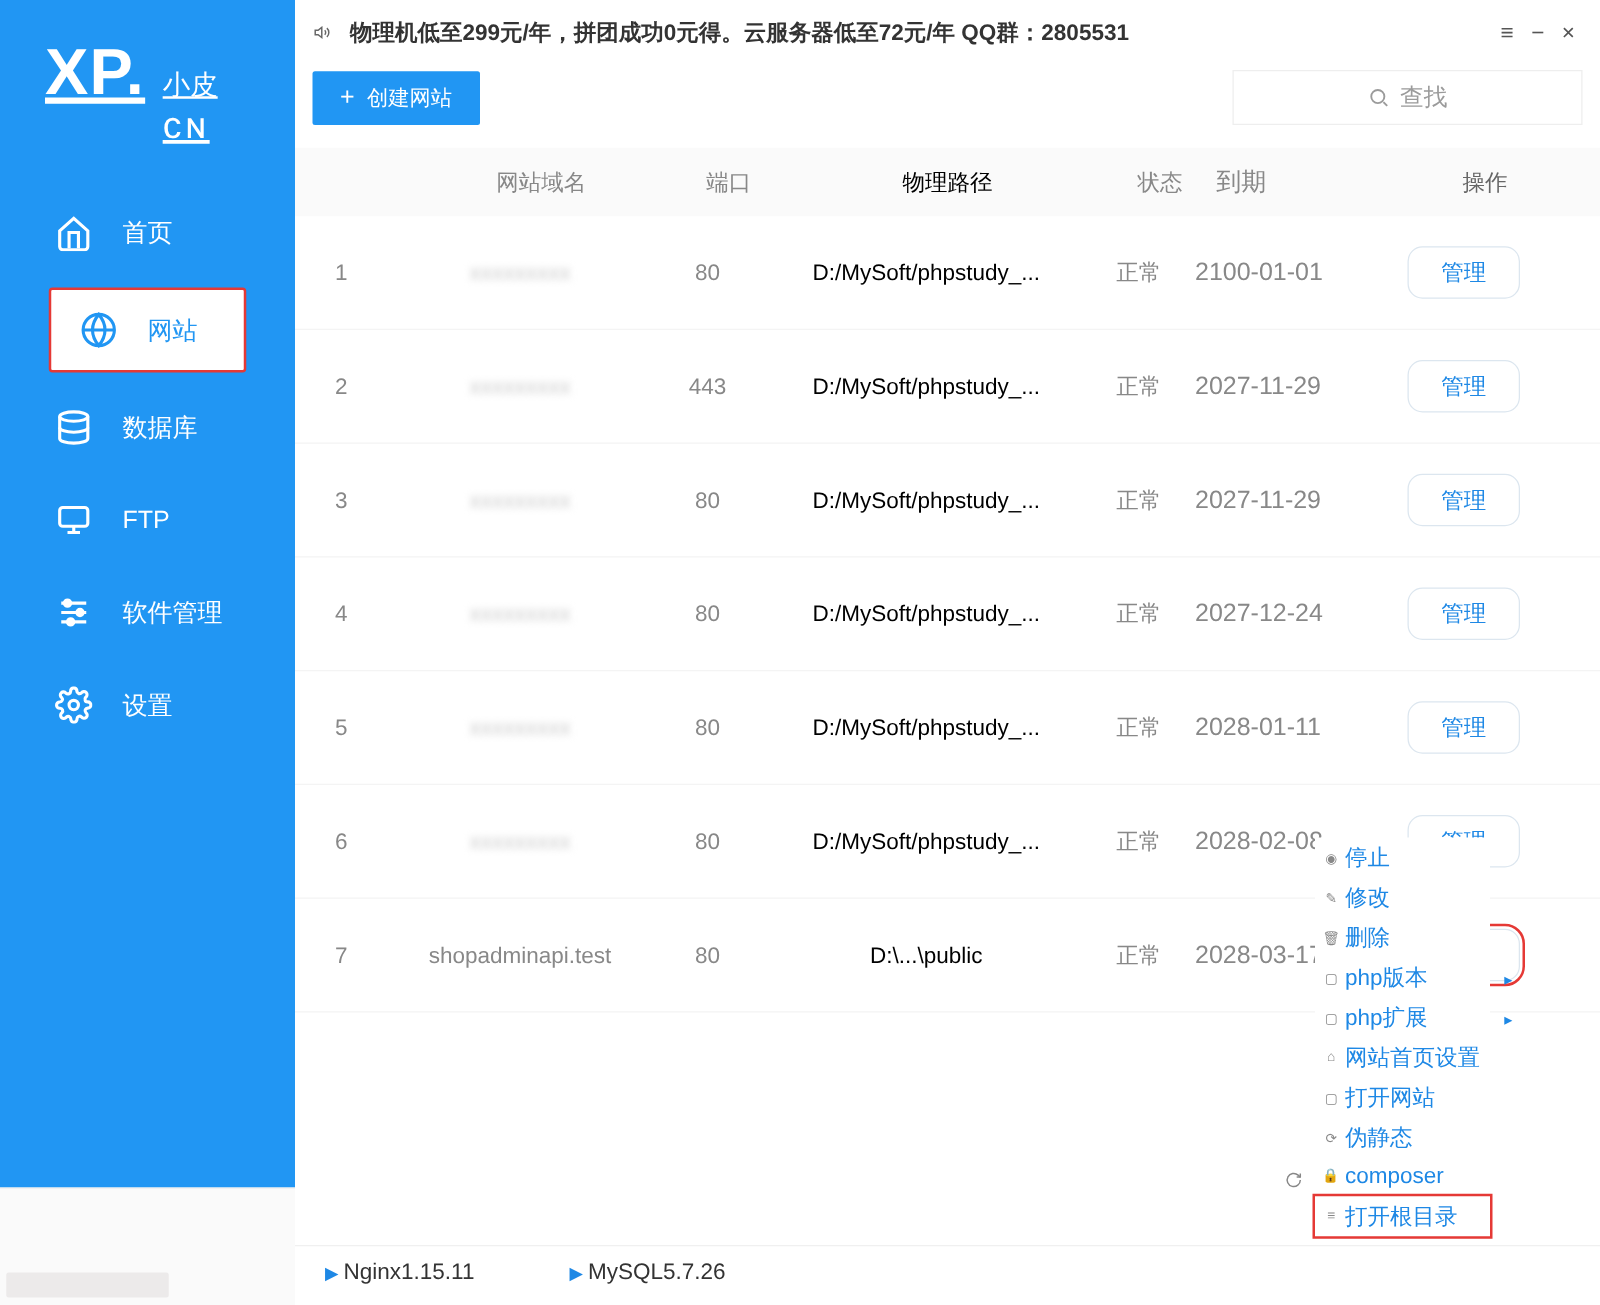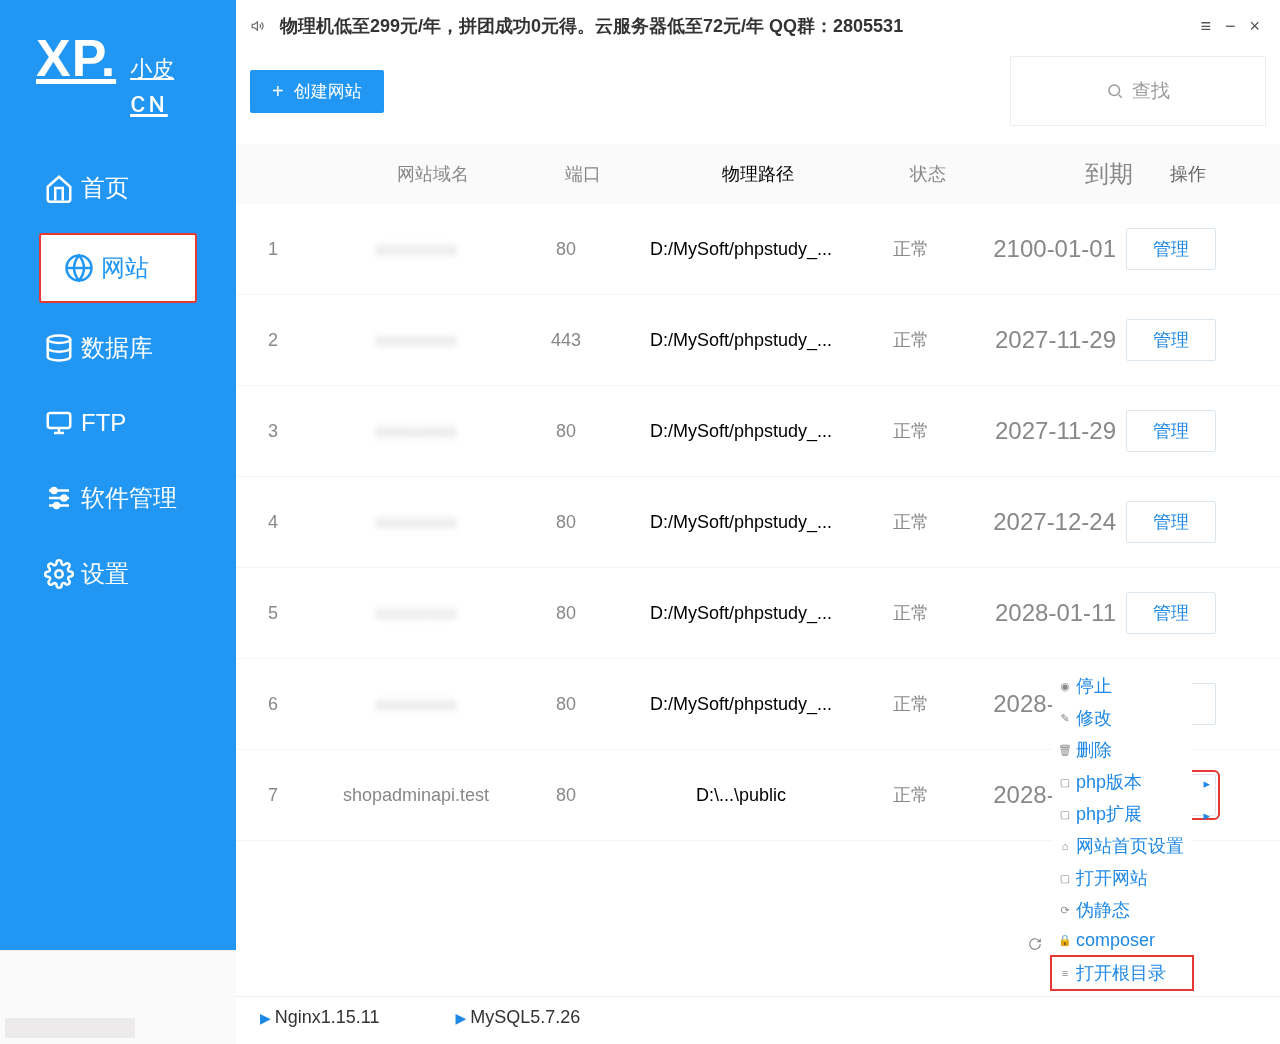--- a/index.html
+++ b/index.html
@@ -9,54 +9,54 @@
     
     
     .sidebar { width: 300px; background: #2196f3; color: #fff; display: flex; flex-direction: column; padding-top: 10px; }
     .logo { padding: 18px 24px 30px 36px; display: flex; align-items: baseline; gap: 14px; text-decoration: underline; }
     .logo-xp { font-size: 52px; font-weight: 700; letter-spacing: 1px; }
     .logo-side { display: flex; flex-direction: column; line-height: 1.25; justify-content: center; }
     .logo-cn-top { font-size: 22px; font-weight: 500; }
     .logo-cn { font-size: 30px; font-weight: 400; letter-spacing: 3px; }
     
     .nav { display: flex; flex-direction: column; }
-    .nav-item { display: flex; align-items: center; gap: 7px; padding: 22px 44px; font-size: 24px; cursor: pointer; position: relative; }
+    .nav-item { display: flex; align-items: center; gap: 24px; padding: 22px 44px; font-size: 20px; cursor: pointer; position: relative; }
     .nav-item.active { background: #ffffff; color: #2196f3; margin: 8px 40px; padding: 18px 24px; border-radius: 2px; outline: 2px solid #e53935; outline-offset: -1px; }
     .nav-item .icon { width: 30px; height: 30px; display: flex; align-items: center; justify-content: center; flex-shrink: 0; }
     
     
     .main { flex: 1; background: #fff; display: flex; flex-direction: column; position: relative; }
     
     .topbar { display: flex; align-items: center; padding: 14px 20px 6px 14px; gap: 14px; }
     .speaker-icon { width: 16px; height: 16px; display: flex; align-items: center; justify-content: center; color: #666; }
     .promo-text { font-size: 18px; font-weight: 600; color: #333; flex: 1; }
     .win-controls { display: flex; gap: 14px; align-items: center; color: #555; }
     .win-controls span { cursor: pointer; font-size: 18px; }
     
     .toolbar { display: flex; align-items: center; padding: 12px 14px 18px 14px; gap: 14px; }
     .btn-create { background: #2196f3; color: #fff; border: none; padding: 10px 22px; font-size: 17px; display: flex; align-items: center; gap: 10px; cursor: pointer; border-radius: 2px; }
     .btn-create .plus { font-size: 20px; line-height: 1; }
     .toolbar-spacer { flex: 1; }
-    .search-box { display: flex; align-items: center; gap: 8px; color: #9b9b9b; font-size: 19px; padding: 21px 20px; border: 1px solid #eee; width: 256px; justify-content: center; }
+    .search-box { display: flex; align-items: center; gap: 8px; color: #9b9b9b; font-size: 19px; padding: 8px 20px; border: 1px solid #eee; width: 280px; justify-content: center; }
     
     
     .table-wrap { flex: 1; overflow: hidden; }
     .thead { display: flex; background: #fafafa; color: #666; font-size: 18px; padding: 14px 37px; align-items: center; }
     .row { display: flex; align-items: center; padding: 24px 20px; border-bottom: 1px solid #f4f4f4; }
     .col-idx { width: 60px; text-align: left; color: #888; font-size: 18px; padding-left: 12px;}
     .col-domain { width: 200px; text-align: center; font-size: 18px; color: #888;}
     .col-port { width: 100px; text-align: center; font-size: 18px; color: #888;}
     .col-path { width: 250px; text-align: center; font-size: 18px; color: #000000; white-space: nowrap; overflow: hidden; text-overflow: ellipsis;}
     .col-status { width: 90px; text-align: center; font-size: 18px; color: #888;}
-    .col-expire { width: 160px; text-align: right; font-size: 24px; color: #888;}
+    .col-expire { width: 160px; text-align: left; font-size: 20px; color: #888;}
     .col-ops { width: 110px; text-align: center;}
     
     .blur-text { color: #ccc; filter: blur(3px); user-select: none;}
     
-    .btn-manage { border: 1px solid #dce6ef; color: #1e88e5; background: #fff; padding: 8px 26px; font-size: 18px; cursor: pointer; border-radius: 2px;}
+    .btn-manage { border: 1px solid #dce6ef; color: #1e88e5; background: #fff; padding: 8px 26px; font-size: 18px; cursor: pointer; border-radius: 12px;}
     .btn-manage.highlight { outline: 2px solid #e53935; outline-offset: 2px; }
     
     
     .ctx-menu { position: absolute; right: 88px; top: 670px; background: #fff; display: flex; flex-direction: column; font-size: 18px; color: #1e88e5; min-width: 140px; z-index: 50;}
     .ctx-item { padding: 4px 6px; display: flex; align-items: center; gap: 4px; cursor: pointer; white-space: nowrap; position: relative;}
     .ctx-icon { width: 14px; height: 14px; display: inline-flex; align-items: center; justify-content: center; color: #888; font-size: 11px;}
     .ctx-item .arrow { position: absolute; right: -18px; top: 10px; font-size: 13px; color: #1e88e5;}
     .ctx-item.framed { outline: 2px solid #e53935; outline-offset: 0px; margin-top: 2px; }
     .refresh { position: absolute; left: -24px; bottom: 4px; color: #888; width: 14px; height: 14px;}
     

